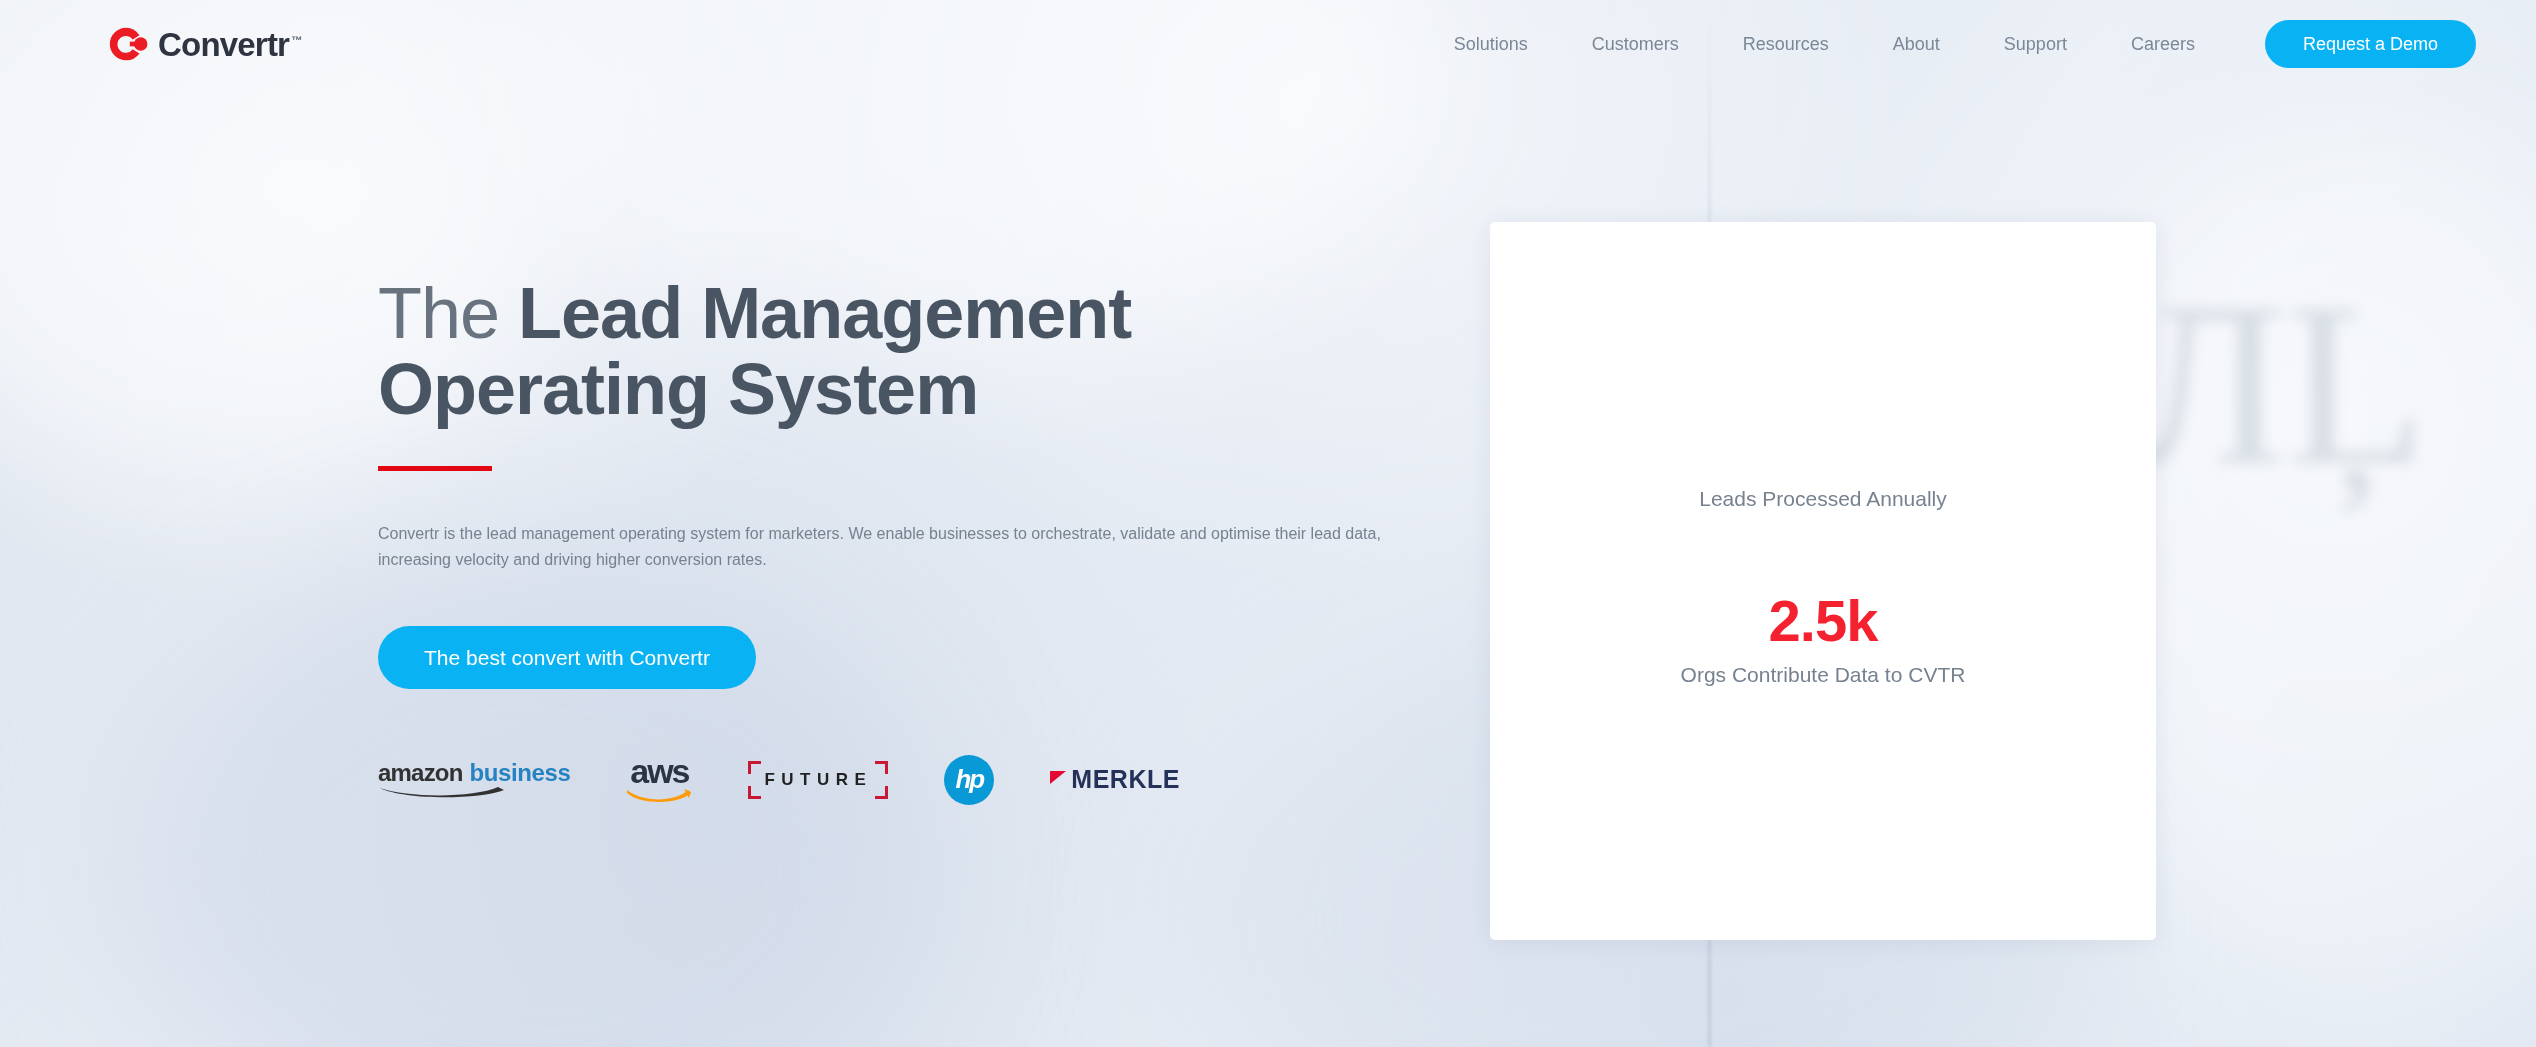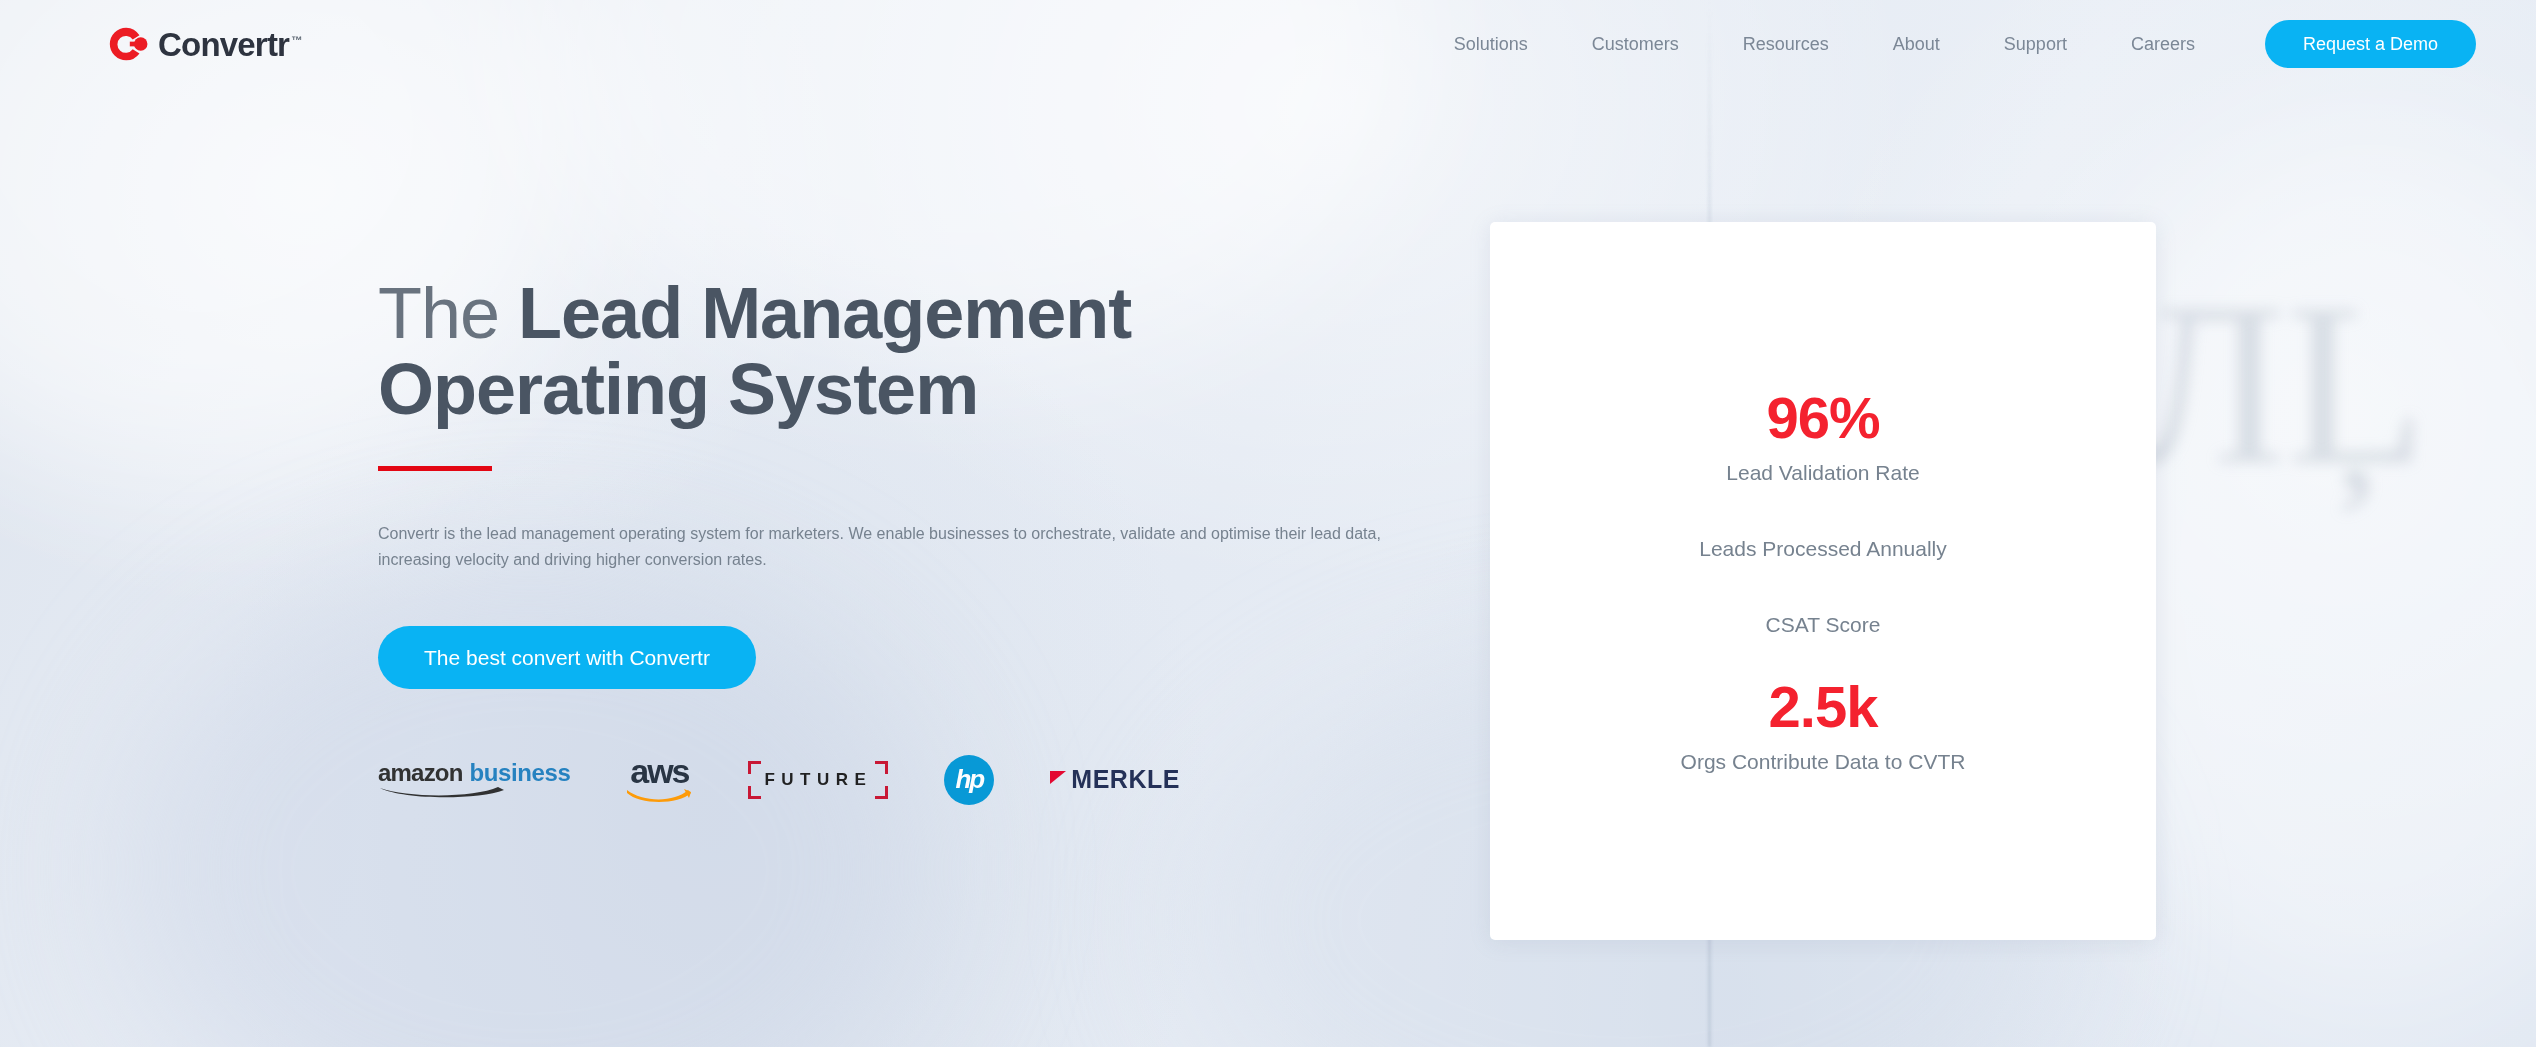--- a/index.html
+++ b/index.html
@@ -266,31 +266,26 @@
           <span class="merkle-tri"></span>
           <span class="merkle-txt">MERKLE</span>
         </div>
       </div>
 
     </div>
   </div>
 
   <div class="stats-card">
 
-    <div class="stat">
-      <div class="stat-value s1">96%</div>
-      <div class="stat-label">Lead Validation Rate</div>
-    </div>
 
     <div class="stat">
       <div class="stat-label">Leads Processed Annually</div>
     </div>
 
     <div class="stat">
-      <div class="stat-label">CSAT Score</div>
     </div>
 
     <div class="stat">
       <div class="stat-value s1">2.5k</div>
       <div class="stat-label">Orgs Contribute Data to CVTR</div>
     </div>
 
   </div>
 
 </div>

